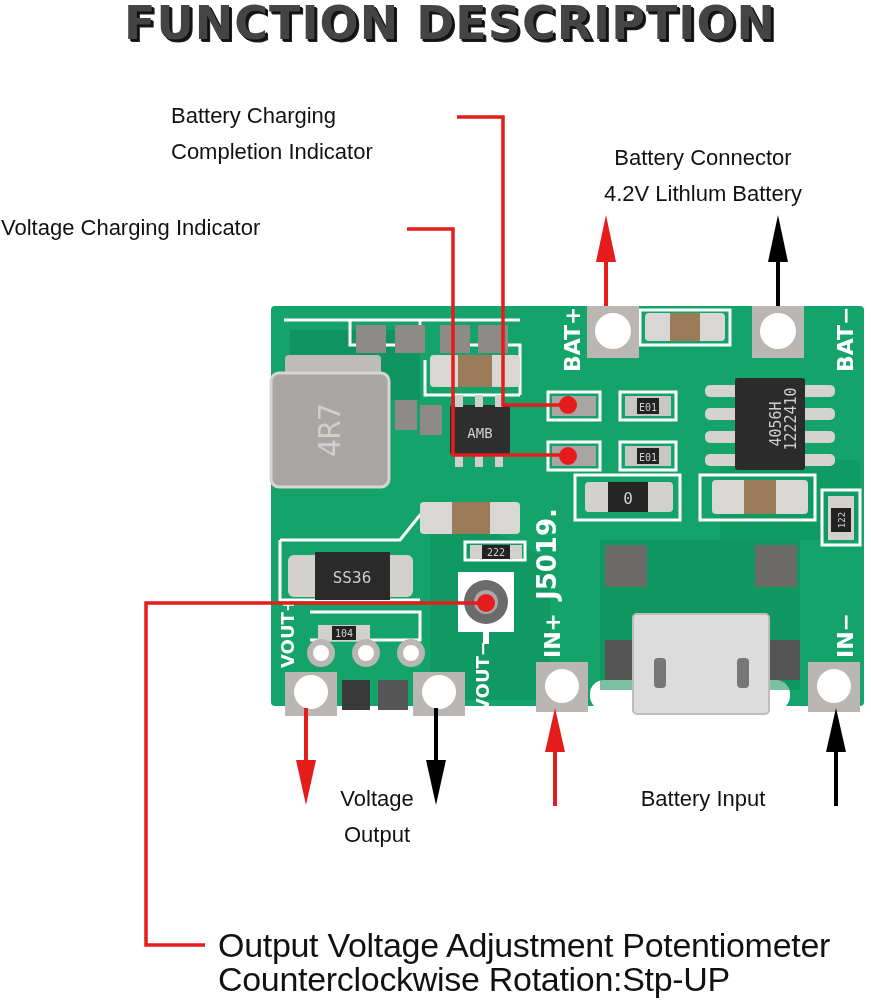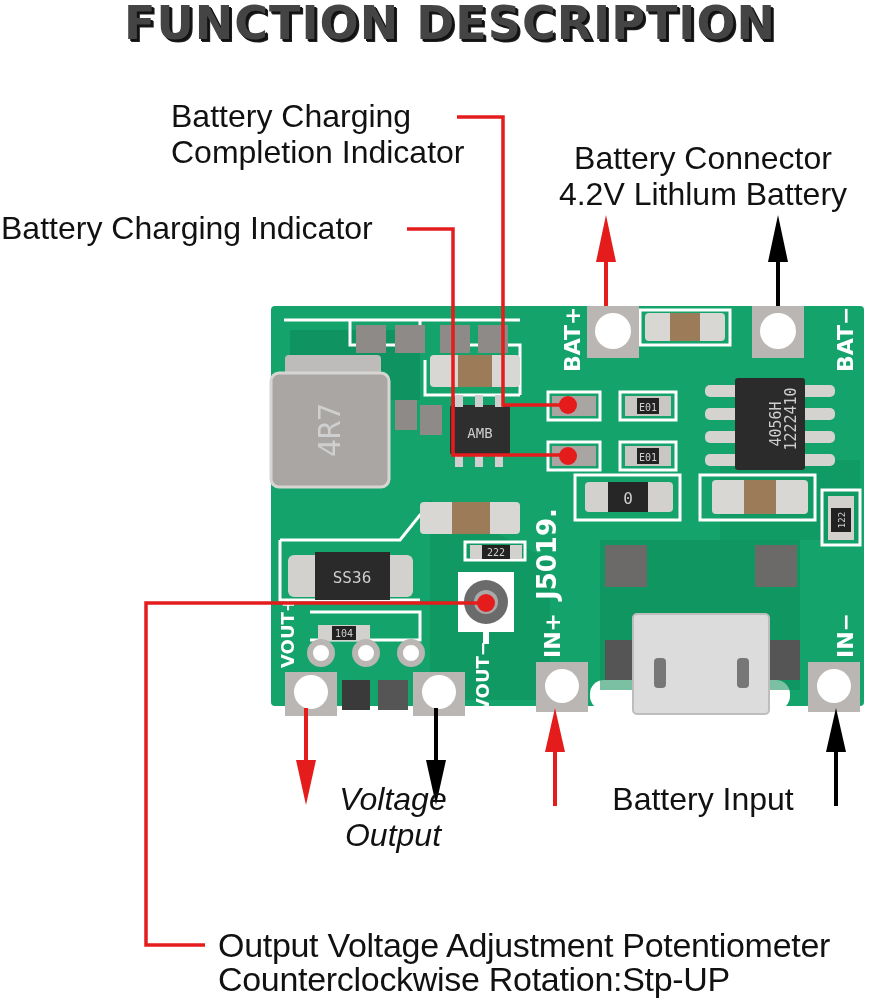--- a/index.html
+++ b/index.html
@@ -2,21 +2,21 @@
 <html><head>
 <meta charset="utf-8">
 <style>
   html, body { margin: 0; padding: 0; background: #ffffff; }
   body { width: 871px; height: 1000px; position: relative; overflow: hidden;
          font-family: "Liberation Sans", sans-serif; color: #111; }
   .title { position: absolute; left: 0; width: 900px; top: -4px; text-align: center;
            font-family: "DejaVu Sans", sans-serif; font-weight: 900; font-size: 46px;
            letter-spacing: 1px; color: #444;
            text-shadow: 2px 2px 0 #111, 3px 3px 0 #222; }
-  .lbl { position: absolute; font-size: 32px; line-height: 36px; color: #111; white-space: nowrap; }
+  .lbl { position: absolute; font-size: 22px; line-height: 36px; color: #111; white-space: nowrap; }
   .lbl.narrow { font-size: 34px; letter-spacing: -0.3px; line-height: 34px; }
   .center { text-align: center; }
   svg#diagram { position: absolute; left: 0; top: 0; }
   .silk { font-family: "DejaVu Sans", sans-serif; font-weight: bold; fill: #ffffff; }
   .chip { font-family: "DejaVu Sans Mono", monospace; fill: #cfcfcf; }
 </style>
 </head>
 <body>
 
 <div class="title">FUNCTION DESCRIPTION</div>
@@ -234,29 +234,29 @@
     <polygon points="826,752 846,752 836,708" fill="#000"></polygon>
   </g>
 </svg>
 
 <div class="lbl" style="left:171px; top:98px;">
   <div>Battery Charging</div>
   <div>Completion Indicator</div>
 </div>
 
 <div class="lbl" style="left:1px; top:210px;">
-  <div>Battery Charging Indicator</div>
+  <div>Voltage Charging Indicator</div>
 </div>
 
 <div class="lbl center" style="left:548px; width:310px; top:140px;">
   <div>Battery Connector</div>
   <div>4.2V Lithlum Battery</div>
 </div>
 
-<div class="lbl center" style="left:328px; width:130px; top:781px;font-style:italic;">
+<div class="lbl center" style="left:312px; width:130px; top:781px;">
   <div>Voltage</div>
   <div>Output</div>
 </div>
 
 <div class="lbl center" style="left:598px; width:210px; top:781px;">
   <div>Battery Input</div>
 </div>
 
 <div class="lbl narrow" style="left:218px; top:928px;">
   <div>Output Voltage Adjustment Potentiometer</div>

